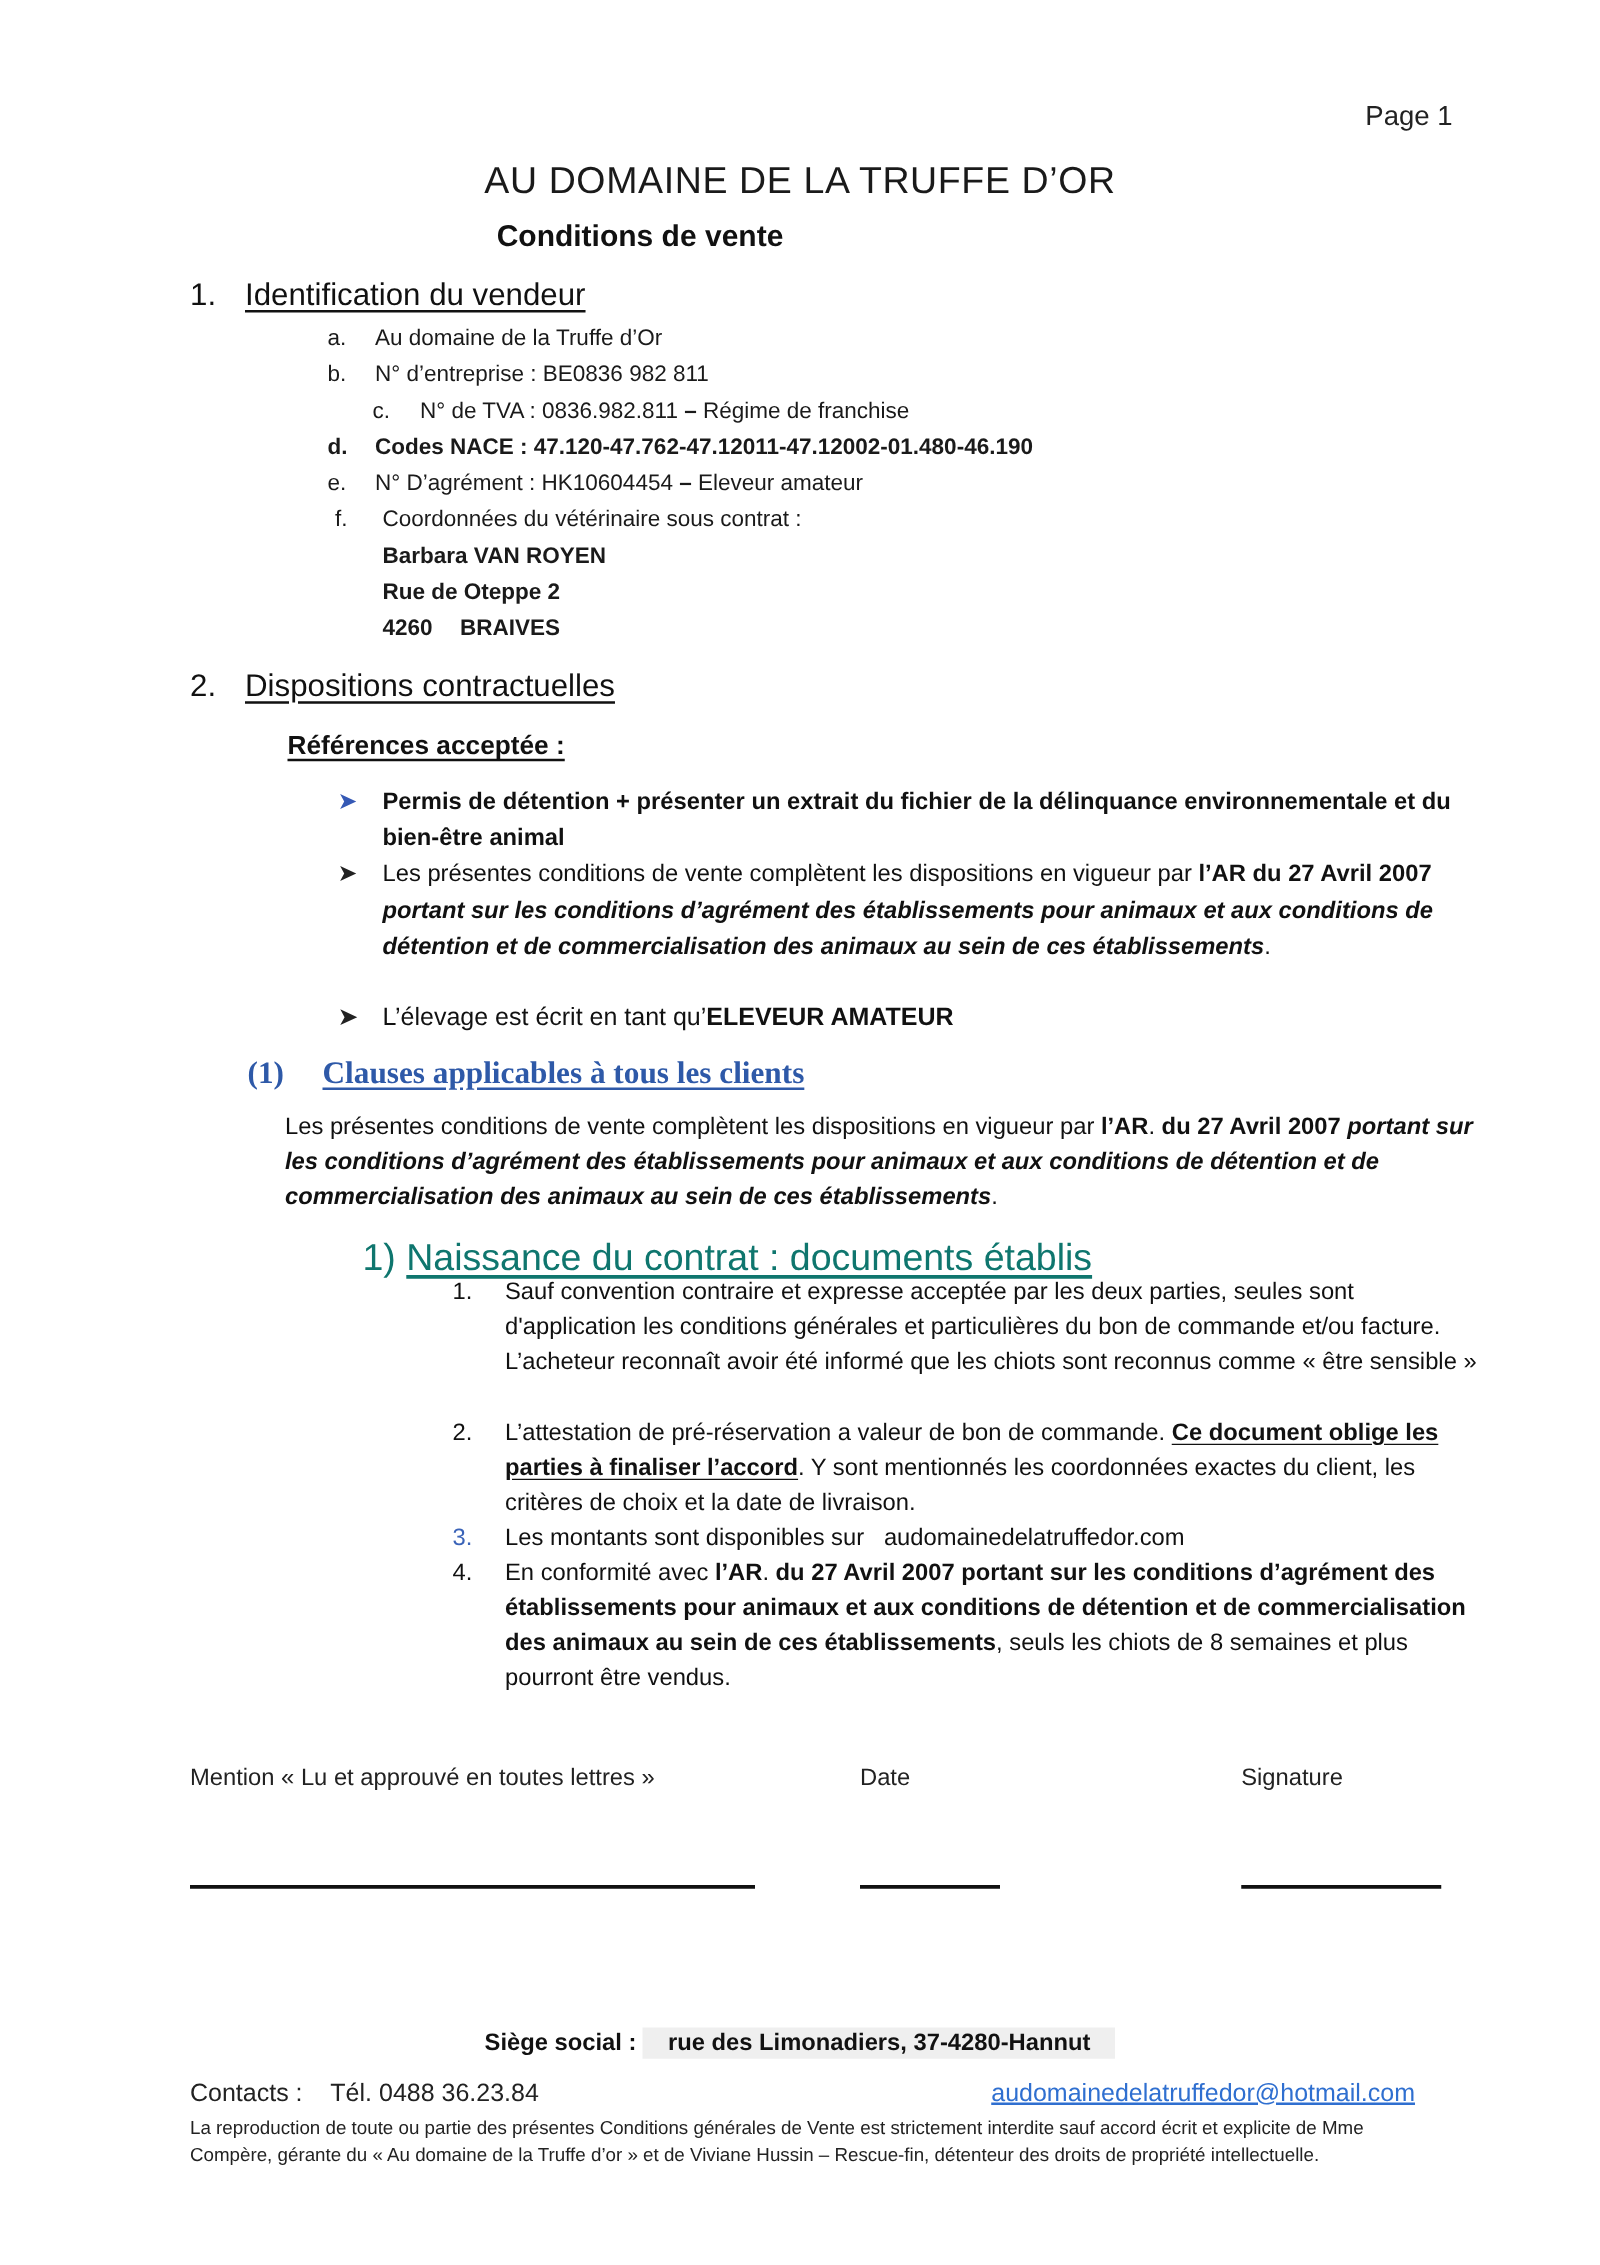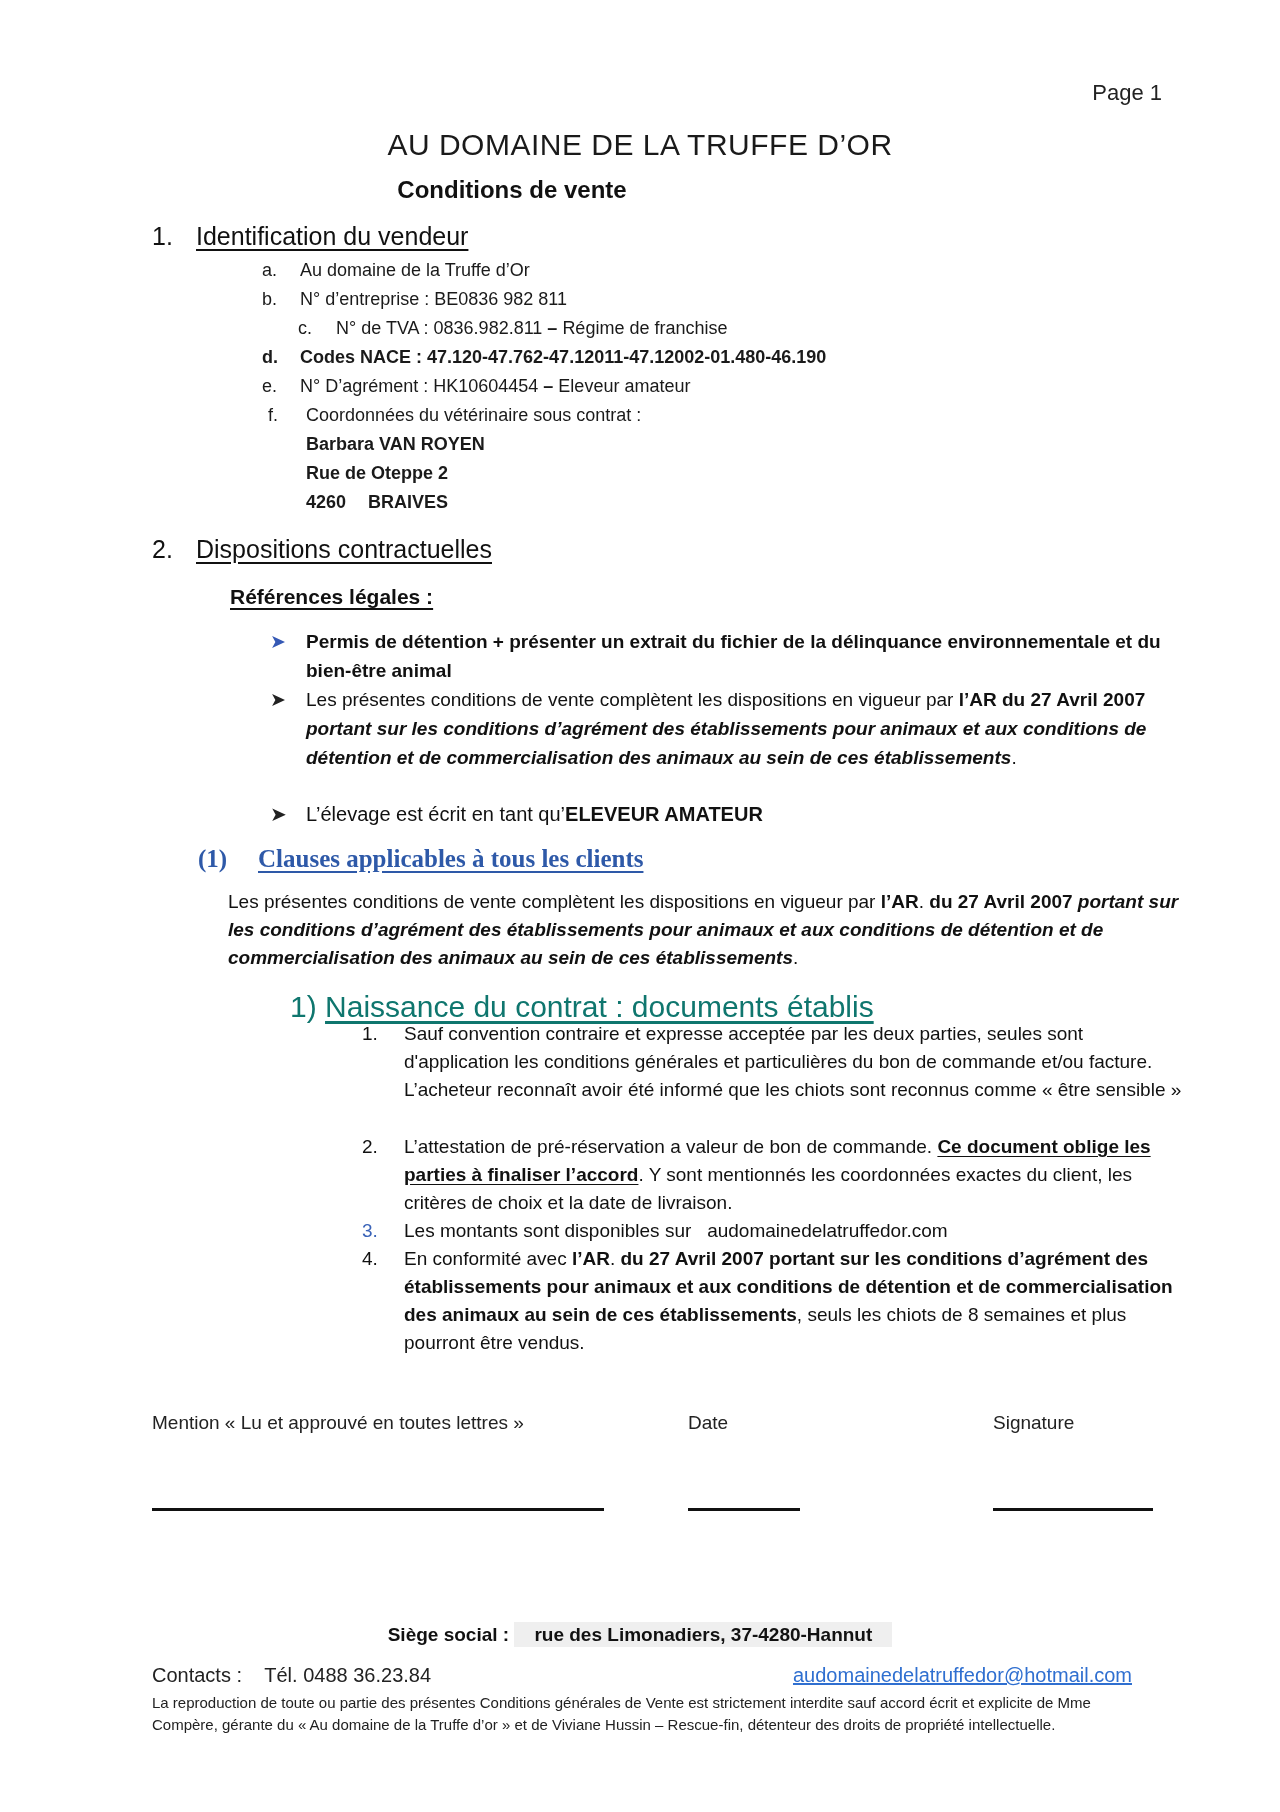--- a/index.html
+++ b/index.html
@@ -73,21 +73,21 @@
 <div class="abs li b" style="left:306px; top:430px;">Barbara VAN ROYEN</div>
 <div class="abs li b" style="left:306px; top:459px;">Rue de Oteppe 2</div>
 <div class="abs li b" style="left:306px; top:488px;">
   <span>4260</span><span style="display:inline-block;width:22px;"></span><span>BRAIVES</span>
 </div>
 
 <div class="abs h1" style="left:152px; top:535px;">
   <span class="num">2.</span><span class="txt">Dispositions contractuelles</span>
 </div>
 
-<div class="abs refs" style="left:230px; top:585px;">Références légales :</div>
+<div class="abs refs" style="left:230px; top:585px;">Références acceptée :</div>
 
 <div class="abs bullet-block" style="top:627px;">
   <span class="arrow blue">➤</span>
   <div class="btxt b">Permis de détention + présenter un extrait du fichier de la délinquance environnementale et du bien-être animal</div>
 </div>
 <div class="abs bullet-block" style="top:685px;">
   <span class="arrow">➤</span>
   <div class="btxt"><span>Les présentes conditions de vente complètent les dispositions en vigueur par </span><span class="b">l’AR du 27 Avril 2007</span><span class="b i"> portant sur les conditions d’agrément des établissements pour animaux et aux conditions de détention et de commercialisation des animaux au sein de ces établissements</span><span>.</span></div>
 </div>
 <div class="abs bullet-block" style="top:800px; font-size:20px;">

